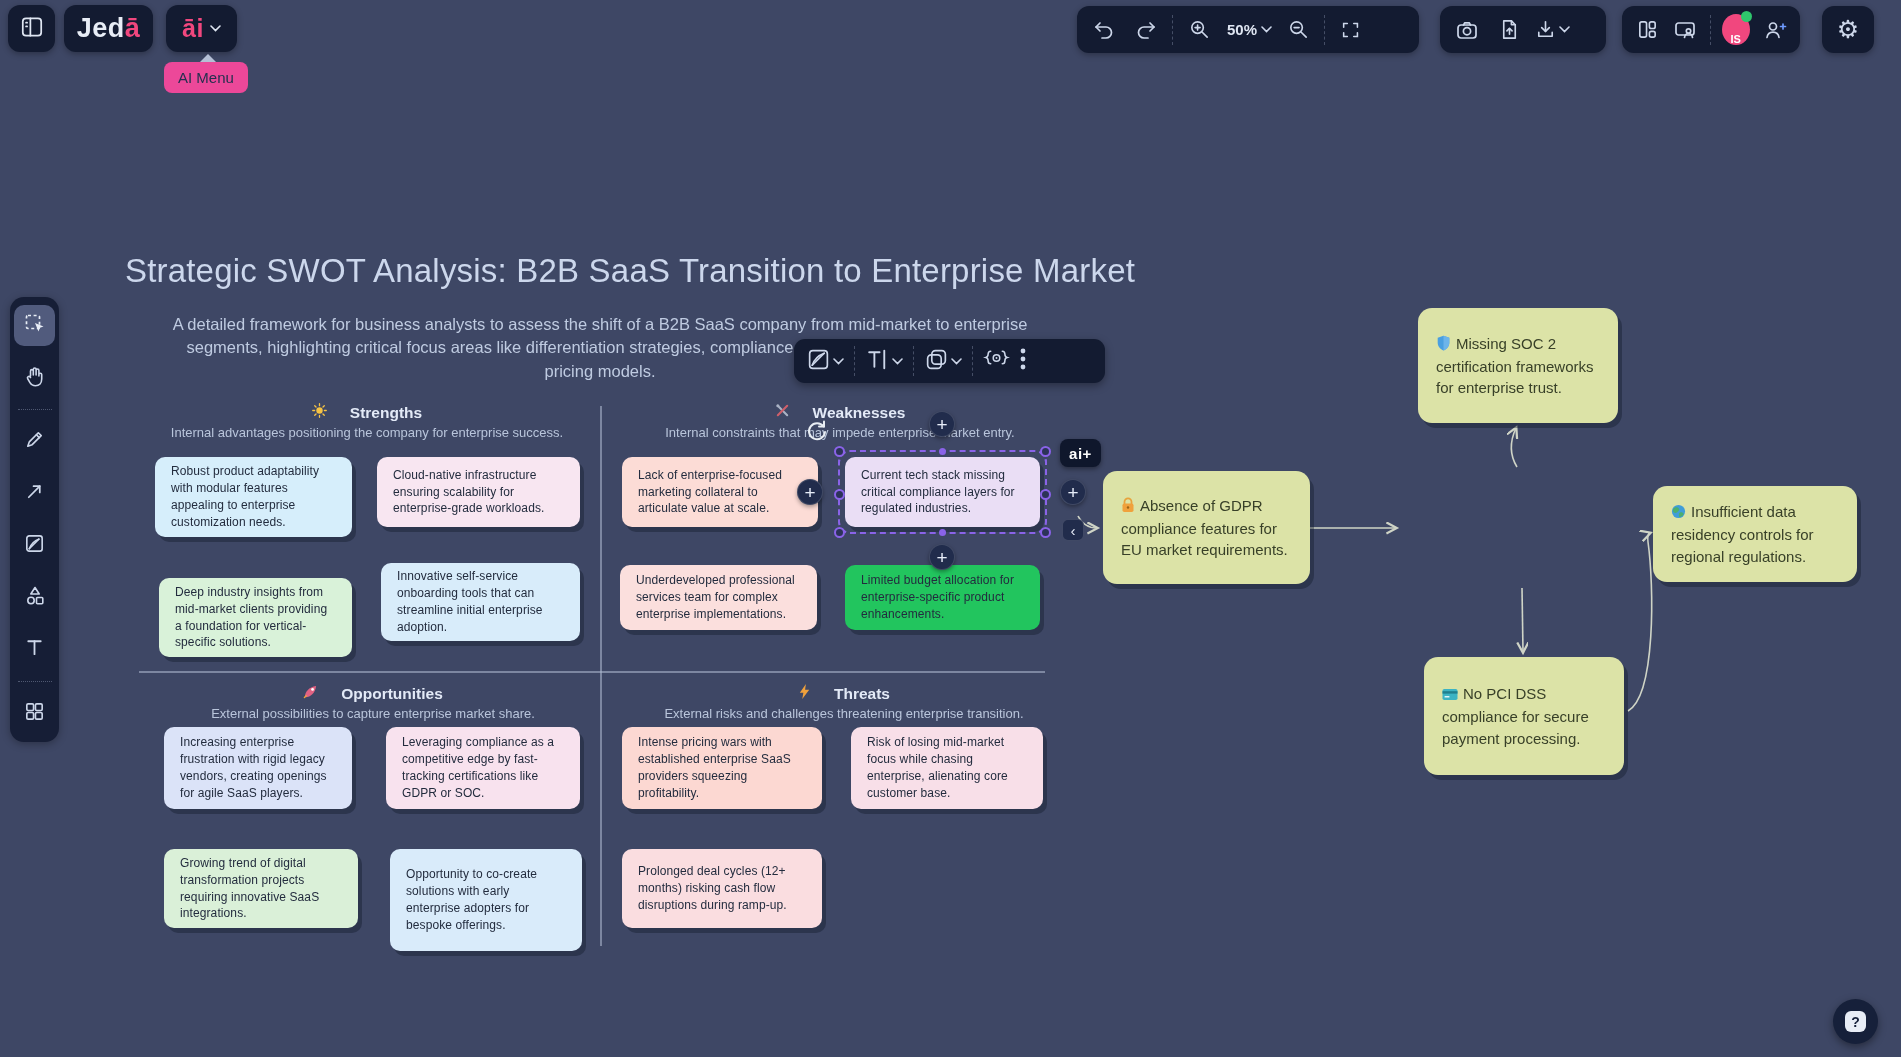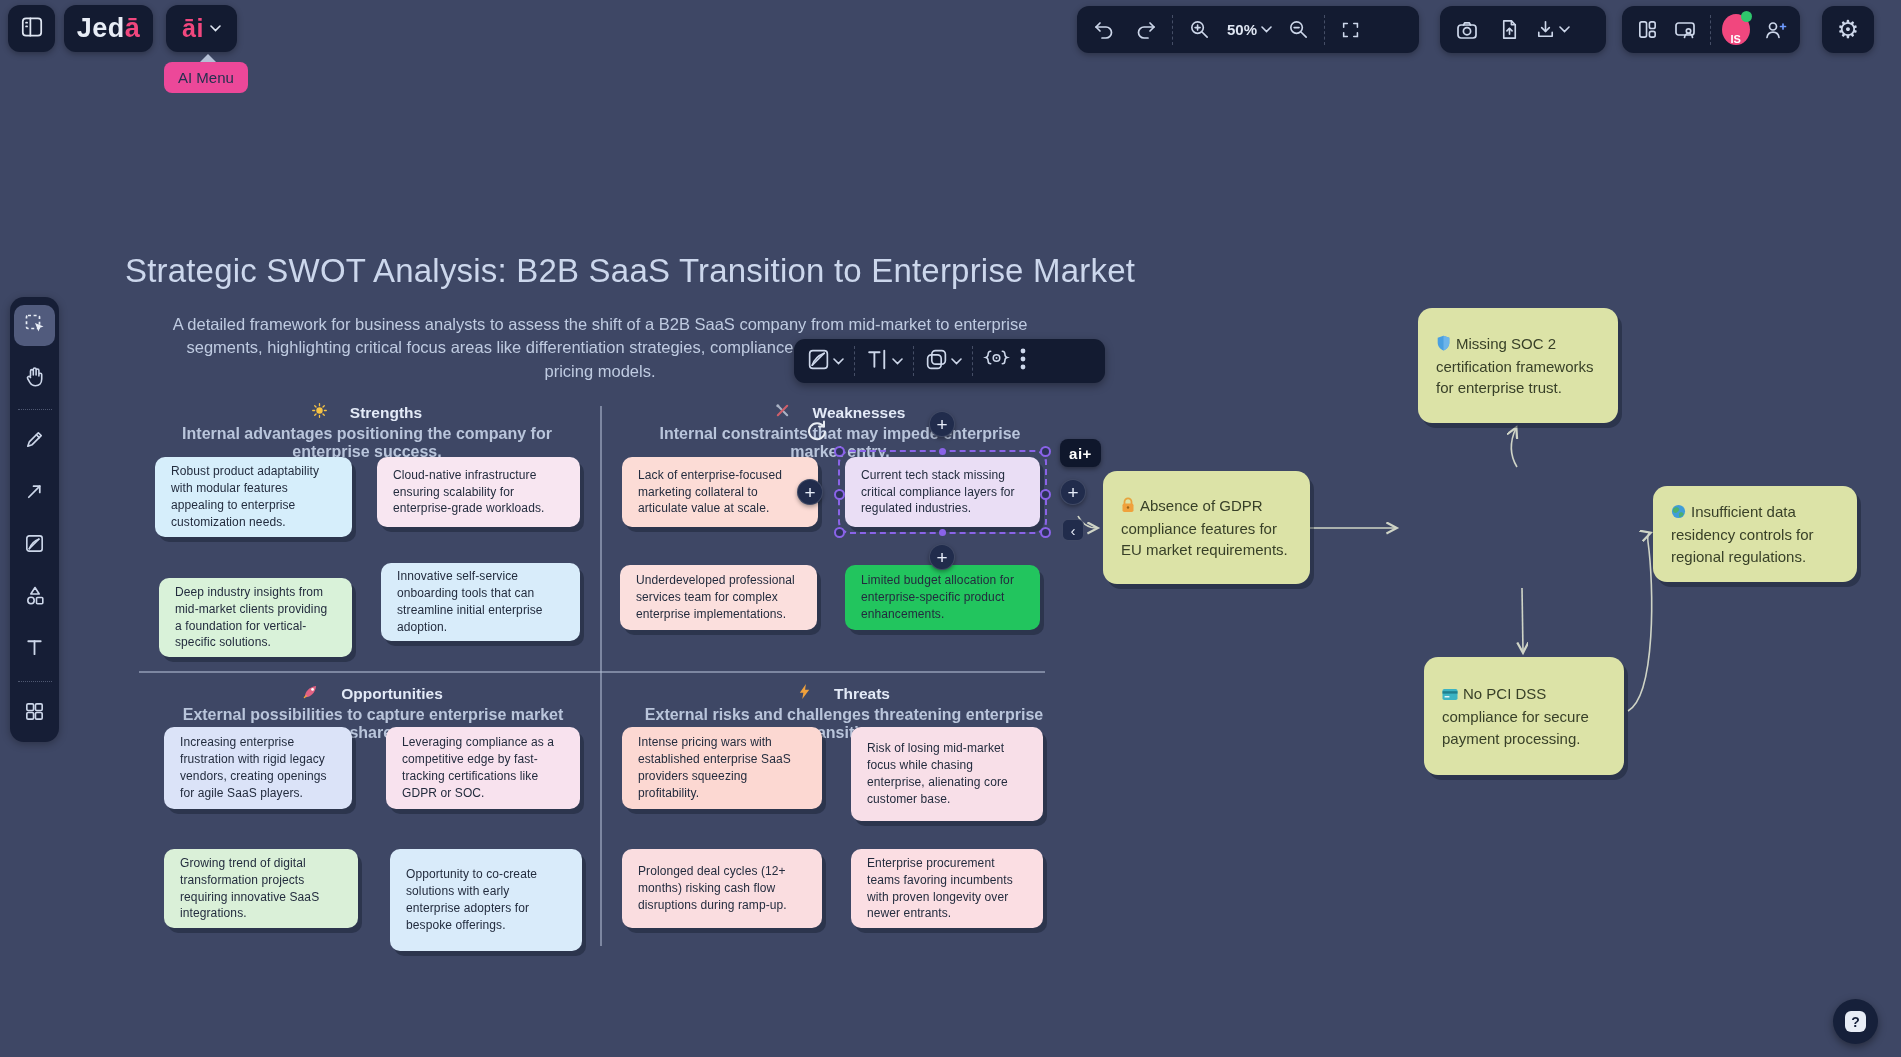--- a/index.html
+++ b/index.html
@@ -35,21 +35,21 @@
 
   
   .board-title{position:absolute;left:60px;top:252px;width:1140px;text-align:center;color:#ccd7ec;
                font-size:33px;font-weight:500;letter-spacing:.2px;}
   .board-sub{position:absolute;left:170px;top:313px;width:860px;text-align:center;color:#bfcbe1;
              font-size:16.5px;line-height:1.42;font-weight:400;}
 
   .divline{position:absolute;background:rgba(176,188,212,.55);}
   .qhead{position:absolute;width:400px;text-align:center;}
   .qtitle{display:inline-flex;align-items:center;gap:23px;color:#e3eaf7;font-size:15.5px;font-weight:600;}
-  .qdesc{color:#b9c5db;font-size:16px;margin-top:3px;font-weight:700;}
+  .qdesc{color:#b9c5db;font-size:13px;margin-top:3px;font-weight:400;}
 
   .note{position:absolute;border-radius:10px;box-shadow:4px 5px 0 rgba(17,23,40,.38);
         display:flex;align-items:center;padding:10px 16px;font-size:12px;font-weight:500;
         color:#232c3e;line-height:1.4;letter-spacing:.1px;cursor:pointer;}
   .gnote{position:absolute;background:#dce3a7;border-radius:14px;box-shadow:4px 5px 0 rgba(17,23,40,.38);
          display:flex;align-items:center;padding:12px 18px;font-size:15px;color:#384028;line-height:1.42;
          font-weight:500;cursor:pointer;}
   .gnote p{margin:0;}
   .gicon{display:inline-block;vertical-align:-2px;margin-right:5px;}
 
@@ -369,23 +369,22 @@
   <div class="note" style="left: 845px; top: 457px; width: 195px; height: 70px; background-color: rgb(234, 222, 245);">Current tech stack missing critical compliance layers for regulated industries.</div>
   <div class="note" style="left: 620px; top: 565px; width: 197px; height: 65px; background-color: rgb(251, 223, 221);">Underdeveloped professional services team for complex enterprise implementations.</div>
   <div class="note" style="left: 845px; top: 565px; width: 195px; height: 65px; background-color: #22c55e;">Limited budget allocation for enterprise-specific product enhancements.</div>
 
   <div class="note" style="left: 164px; top: 727px; width: 188px; height: 82px; background-color: rgb(219, 227, 248);">Increasing enterprise frustration with rigid legacy vendors, creating openings for agile SaaS players.</div>
   <div class="note" style="left: 386px; top: 727px; width: 194px; height: 82px; background-color: rgb(248, 226, 238);">Leveraging compliance as a competitive edge by fast-tracking certifications like GDPR or SOC.</div>
   <div class="note" style="left: 164px; top: 849px; width: 194px; height: 79px; background-color: rgb(218, 240, 216);">Growing trend of digital transformation projects requiring innovative SaaS integrations.</div>
   <div class="note" style="left: 390px; top: 849px; width: 192px; height: 102px; background-color: rgb(217, 235, 250);">Opportunity to co-create solutions with early enterprise adopters for bespoke offerings.</div>
 
   <div class="note" style="left: 622px; top: 727px; width: 200px; height: 82px; background-color: rgb(252, 216, 210);">Intense pricing wars with established enterprise SaaS providers squeezing profitability.</div>
-  <div class="note" style="left: 851px; top: 727px; width: 192px; height: 94px; background-color: rgb(248, 223, 232);">Risk of losing mid-market focus while chasing enterprise, alienating core customer base.</div>
+  <div class="note" style="left: 851px; top: 727px; width: 192px; height: 82px; background-color: rgb(248, 223, 232);">Risk of losing mid-market focus while chasing enterprise, alienating core customer base.</div>
   <div class="note" style="left: 622px; top: 849px; width: 200px; height: 79px; background-color: rgb(250, 221, 224);">Prolonged deal cycles (12+ months) risking cash flow disruptions during ramp-up.</div>
-  <div class="note" style="left: 851px; top: 849px; width: 192px; height: 79px; background-color: rgb(251, 222, 227);">Enterprise procurement teams favoring incumbents with proven longevity over newer entrants.</div>
 
   <svg class="arrows" width="1901" height="1057">
     <defs>
       <marker id="ah" markerWidth="9" markerHeight="9" refX="6" refY="3.5" orient="auto">
         <path d="M0 0L6.5 3.5L0 7" fill="none" stroke="#cfd4c6" stroke-width="1.4"></path>
       </marker>
     </defs>
     <g fill="none" stroke="#cfd4c6" stroke-width="1.6">
       <path d="M1078 516 Q1084 528 1097 528" marker-end="url(#ah)"></path>
       <path d="M1299 528 L1396 528" marker-end="url(#ah)"></path>

